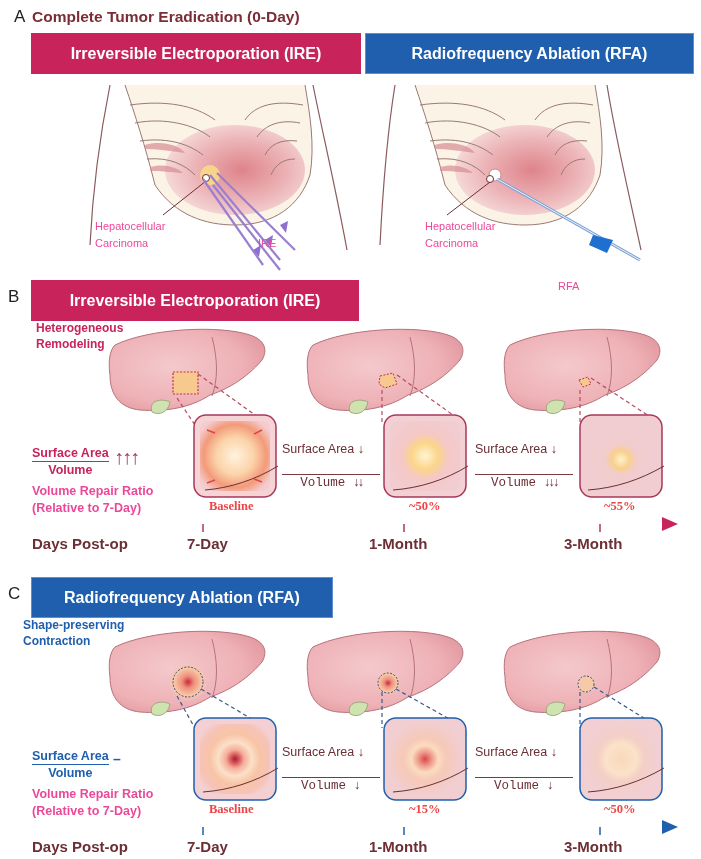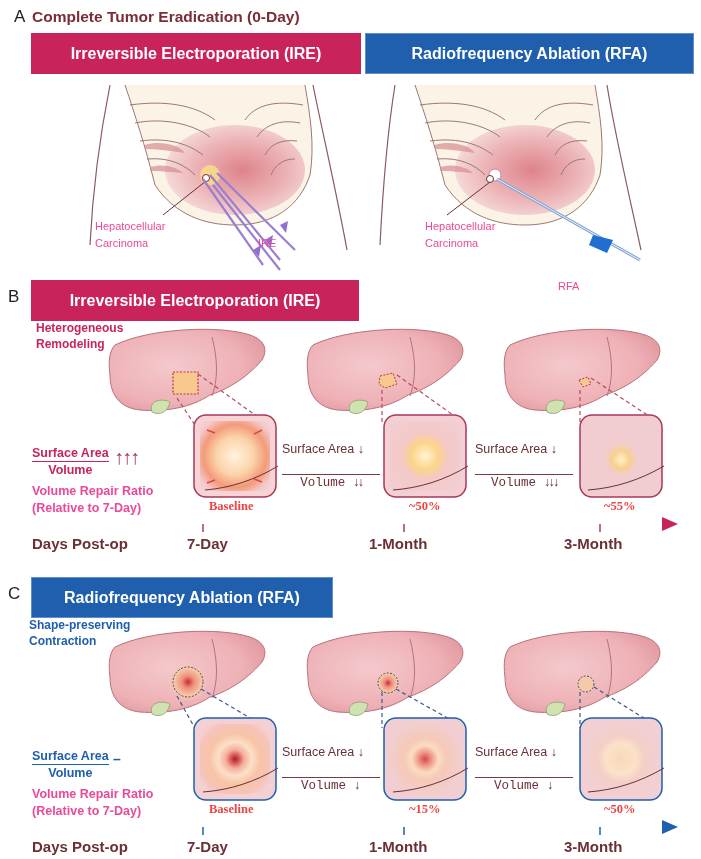--- a/index.html
+++ b/index.html
@@ -265,21 +265,21 @@
 </svg>
 <div class="abs tick" style="left:32px;top:535px;">Days Post-op</div>
 <div class="abs tick" style="left:187px;top:535px;">7-Day</div>
 <div class="abs tick" style="left:369px;top:535px;">1-Month</div>
 <div class="abs tick" style="left:564px;top:535px;">3-Month</div>
 
 <div class="abs panel-letter" style="left:8px;top:584px;">C</div>
 <div class="abs banner rfa" style="left:31px;top:577px;width:302px;">
   <span>Radiofrequency Ablation (RFA)</span>
 </div>
-<div class="abs subtitle-rfa" style="left:29px;top:617px;">
+<div class="abs subtitle-rfa" style="left:23px;top:617px;">
   <div>Shape-preserving</div>
   <div>Contraction</div>
 </div>
 
 <svg style="left:0;top:622px;" width="701" height="180" viewBox="0 0 701 180">
   <g>
     <path d="M115 25 C150 8 220 5 250 15 C265 20 268 30 262 40 C245 60 225 70 210 75 C190 88 165 92 140 90 C120 88 110 75 110 55 C108 40 110 30 115 25Z" fill="url(#liverG)" stroke="#b7727a" stroke-width="1"></path>
     <path d="M212 17 C218 40 218 60 212 76" stroke="#b7727a" fill="none" stroke-width="1"></path>
     <path d="M152 92 C148 80 162 78 170 82 C168 92 160 96 152 92Z" fill="#cfe3b0" stroke="#8ea070" stroke-width="0.8"></path>
     <circle cx="188" cy="60" r="20" fill="url(#rfaSpot)"></circle>

